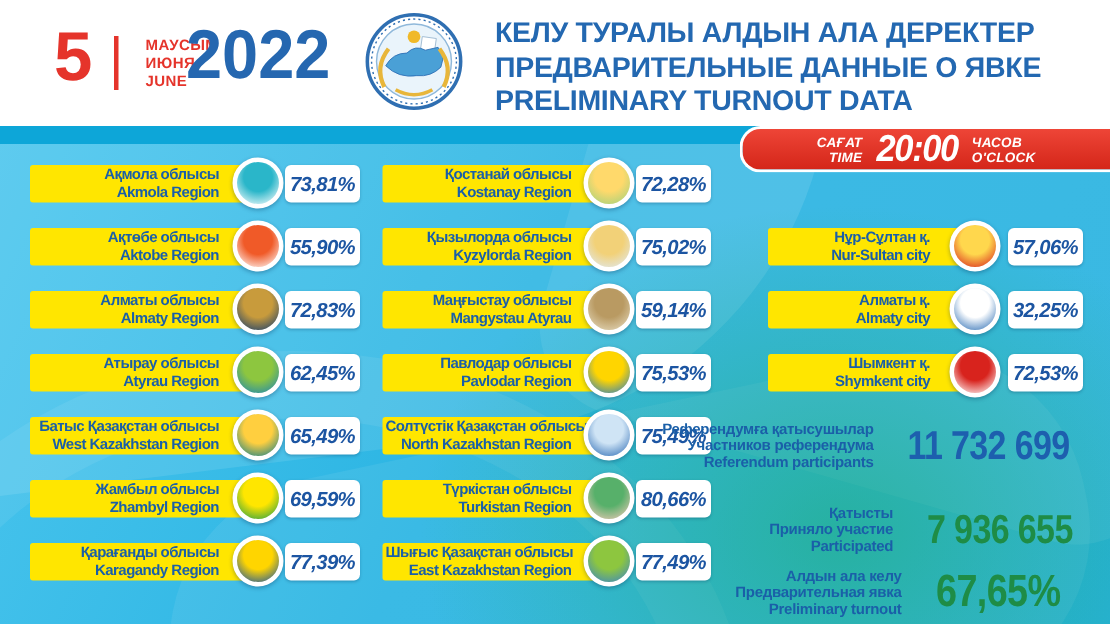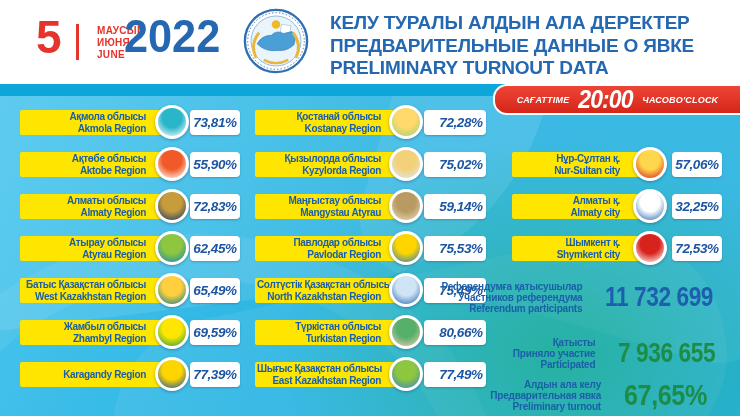--- a/index.html
+++ b/index.html
@@ -26,41 +26,41 @@
   .wedge{position:absolute;left:110px;bottom:-90px;width:620px;height:230px;background:rgba(255,255,255,.07);transform:rotate(-12deg);border-radius:110px;}
   .green-glow{position:absolute;right:-140px;bottom:-190px;width:640px;height:500px;
               background:radial-gradient(ellipse at center, rgba(26,172,116,.6) 0%, rgba(26,172,116,0) 62%);}
   .stripe{position:absolute;left:0;top:84px;width:740px;height:12px;background:#0da6d8;}
 
   
   .time-banner{position:absolute;left:493px;top:84px;width:245px;height:27px;z-index:5;
                background:linear-gradient(#ee4537,#d42619);border:2px solid #fff;border-right:none;
                border-radius:14px 0 0 14px;display:flex;align-items:center;justify-content:center;gap:7px;
                color:#fff;font-style:italic;}
-  .tb-col{display:flex;flex-direction:row;}
+  .tb-col{display:flex;flex-direction:column;}
   .tb-col span{font-size:9px;font-weight:bold;line-height:10px;letter-spacing:.2px;}
   .tb-left{text-align:right;}
   .tb-right{text-align:left;}
   .tb-time{font-size:25px;font-weight:bold;letter-spacing:-1px;transform:scaleX(.92);line-height:1;}
 
   
   .row{position:absolute;height:25px;z-index:4;}
   .bar{position:absolute;left:0;top:0;height:25px;background:#ffe600;border-radius:2px;}
   .bar-text{position:absolute;left:2px;right:24px;top:0;bottom:0;display:flex;flex-direction:column;justify-content:center;text-align:right;}
   .nm{font-size:10px;font-weight:bold;color:#1a5fa8;line-height:11.5px;white-space:nowrap;letter-spacing:-.35px;}
   .badge{position:absolute;top:-5px;width:34px;height:34px;border-radius:50%;background:#fff;
          box-shadow:0 1px 3px rgba(0,40,80,.35);}
   .badge-inner{position:absolute;left:3px;top:3px;right:3px;bottom:3px;border-radius:50%;background:#ccc;}
   .pct{position:absolute;top:0;height:25px;width:50px;background:#fff;border-radius:4px;
        display:flex;align-items:center;justify-content:center;
        font-style:italic;font-weight:bold;font-size:13.5px;color:#1c55a2;letter-spacing:-.4px;
        box-shadow:0 1px 2px rgba(0,40,80,.25);}
 
   .c1{left:20px;width:220px;}  .c1 .bar{width:152px;} .c1 .badge{left:135px;} .c1 .pct{left:170px;} .c1 .bar-text{right:26px;}
-  .c2{left:255px;width:220px;} .c2 .bar{width:151px;} .c2 .badge{left:134px;} .c2 .pct{left:169px;padding-left:12px;} .c2 .bar-text{right:25px;}
+  .c2{left:255px;width:220px;} .c2 .bar{width:151px;} .c2 .badge{left:134px;} .c2 .pct{left:169px;} .c2 .bar-text{right:25px;}
   .c3{left:512px;width:212px;} .c3 .bar{width:138px;} .c3 .badge{left:121px;} .c3 .pct{left:160px;} .c3 .bar-text{right:30px;}
 
   .r0{top:110px;} .r1{top:152px;} .r2{top:194px;} .r3{top:236px;}
   .r4{top:278px;} .r5{top:320px;} .r6{top:362px;}
 
   
   .stat{position:absolute;left:470px;width:264px;height:36px;z-index:4;display:flex;align-items:center;justify-content:flex-end;gap:23px;}
   .s0{top:279px;} .s1{top:319px;margin-top:16px;} .s2{top:377px;}
   .stat-labels{display:flex;flex-direction:column;text-align:right;}
   .stat-labels span{font-size:10px;font-weight:bold;color:#1a5fa8;line-height:11px;white-space:nowrap;letter-spacing:-.2px;}
@@ -194,20 +194,21 @@
         </div>
       </div>
     <div class="badge">
         <div class="badge-inner" style="background: radial-gradient(circle at 50% 36%, rgb(255, 230, 0) 0%, rgb(255, 230, 0) 42%, rgb(31, 157, 75) 96%);"></div>
       </div>
     <div class="pct">69,59%</div>
   </div>
   <div class="row c1 r6">
     <div class="bar">
         <div class="bar-text">
+      <span class="nm">Қарағанды облысы</span>
       <span class="nm">Karagandy Region</span>
         </div>
       </div>
     <div class="badge">
         <div class="badge-inner" style="background: radial-gradient(circle at 50% 36%, rgb(255, 213, 0) 0%, rgb(255, 213, 0) 42%, rgb(21, 83, 165) 96%);"></div>
       </div>
     <div class="pct">77,39%</div>
   </div>
 
   <div class="row c2 r0">

